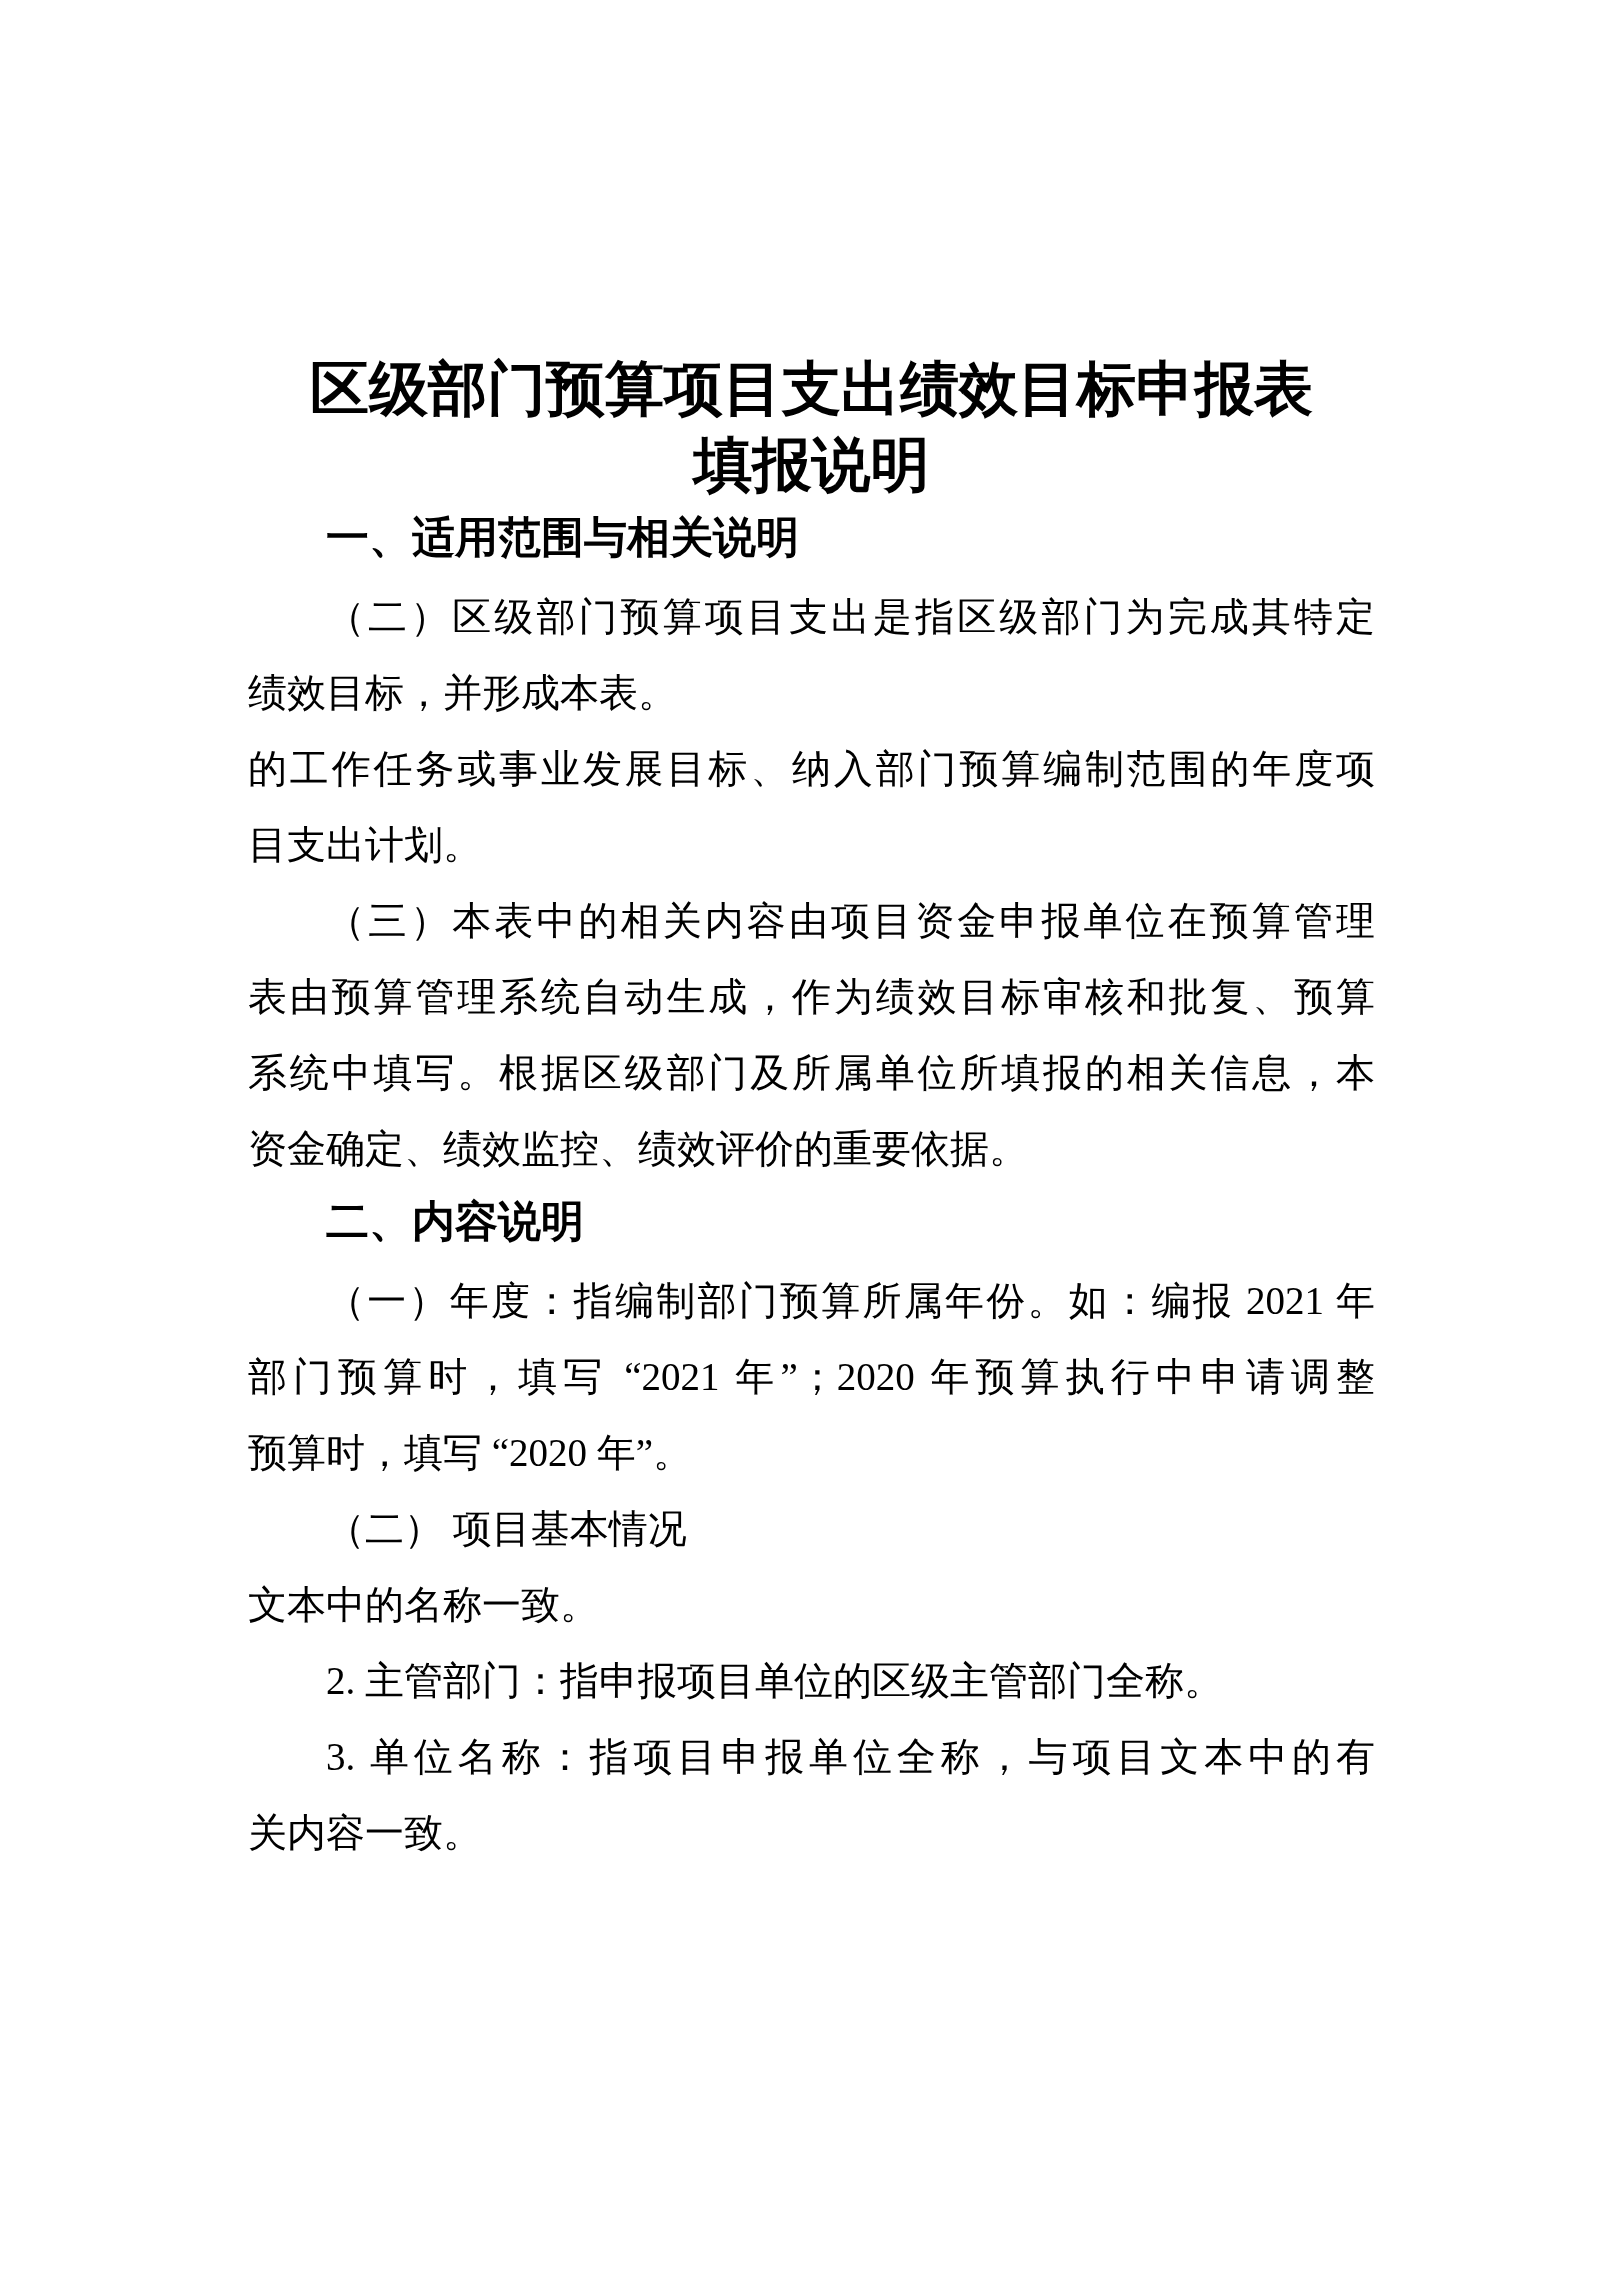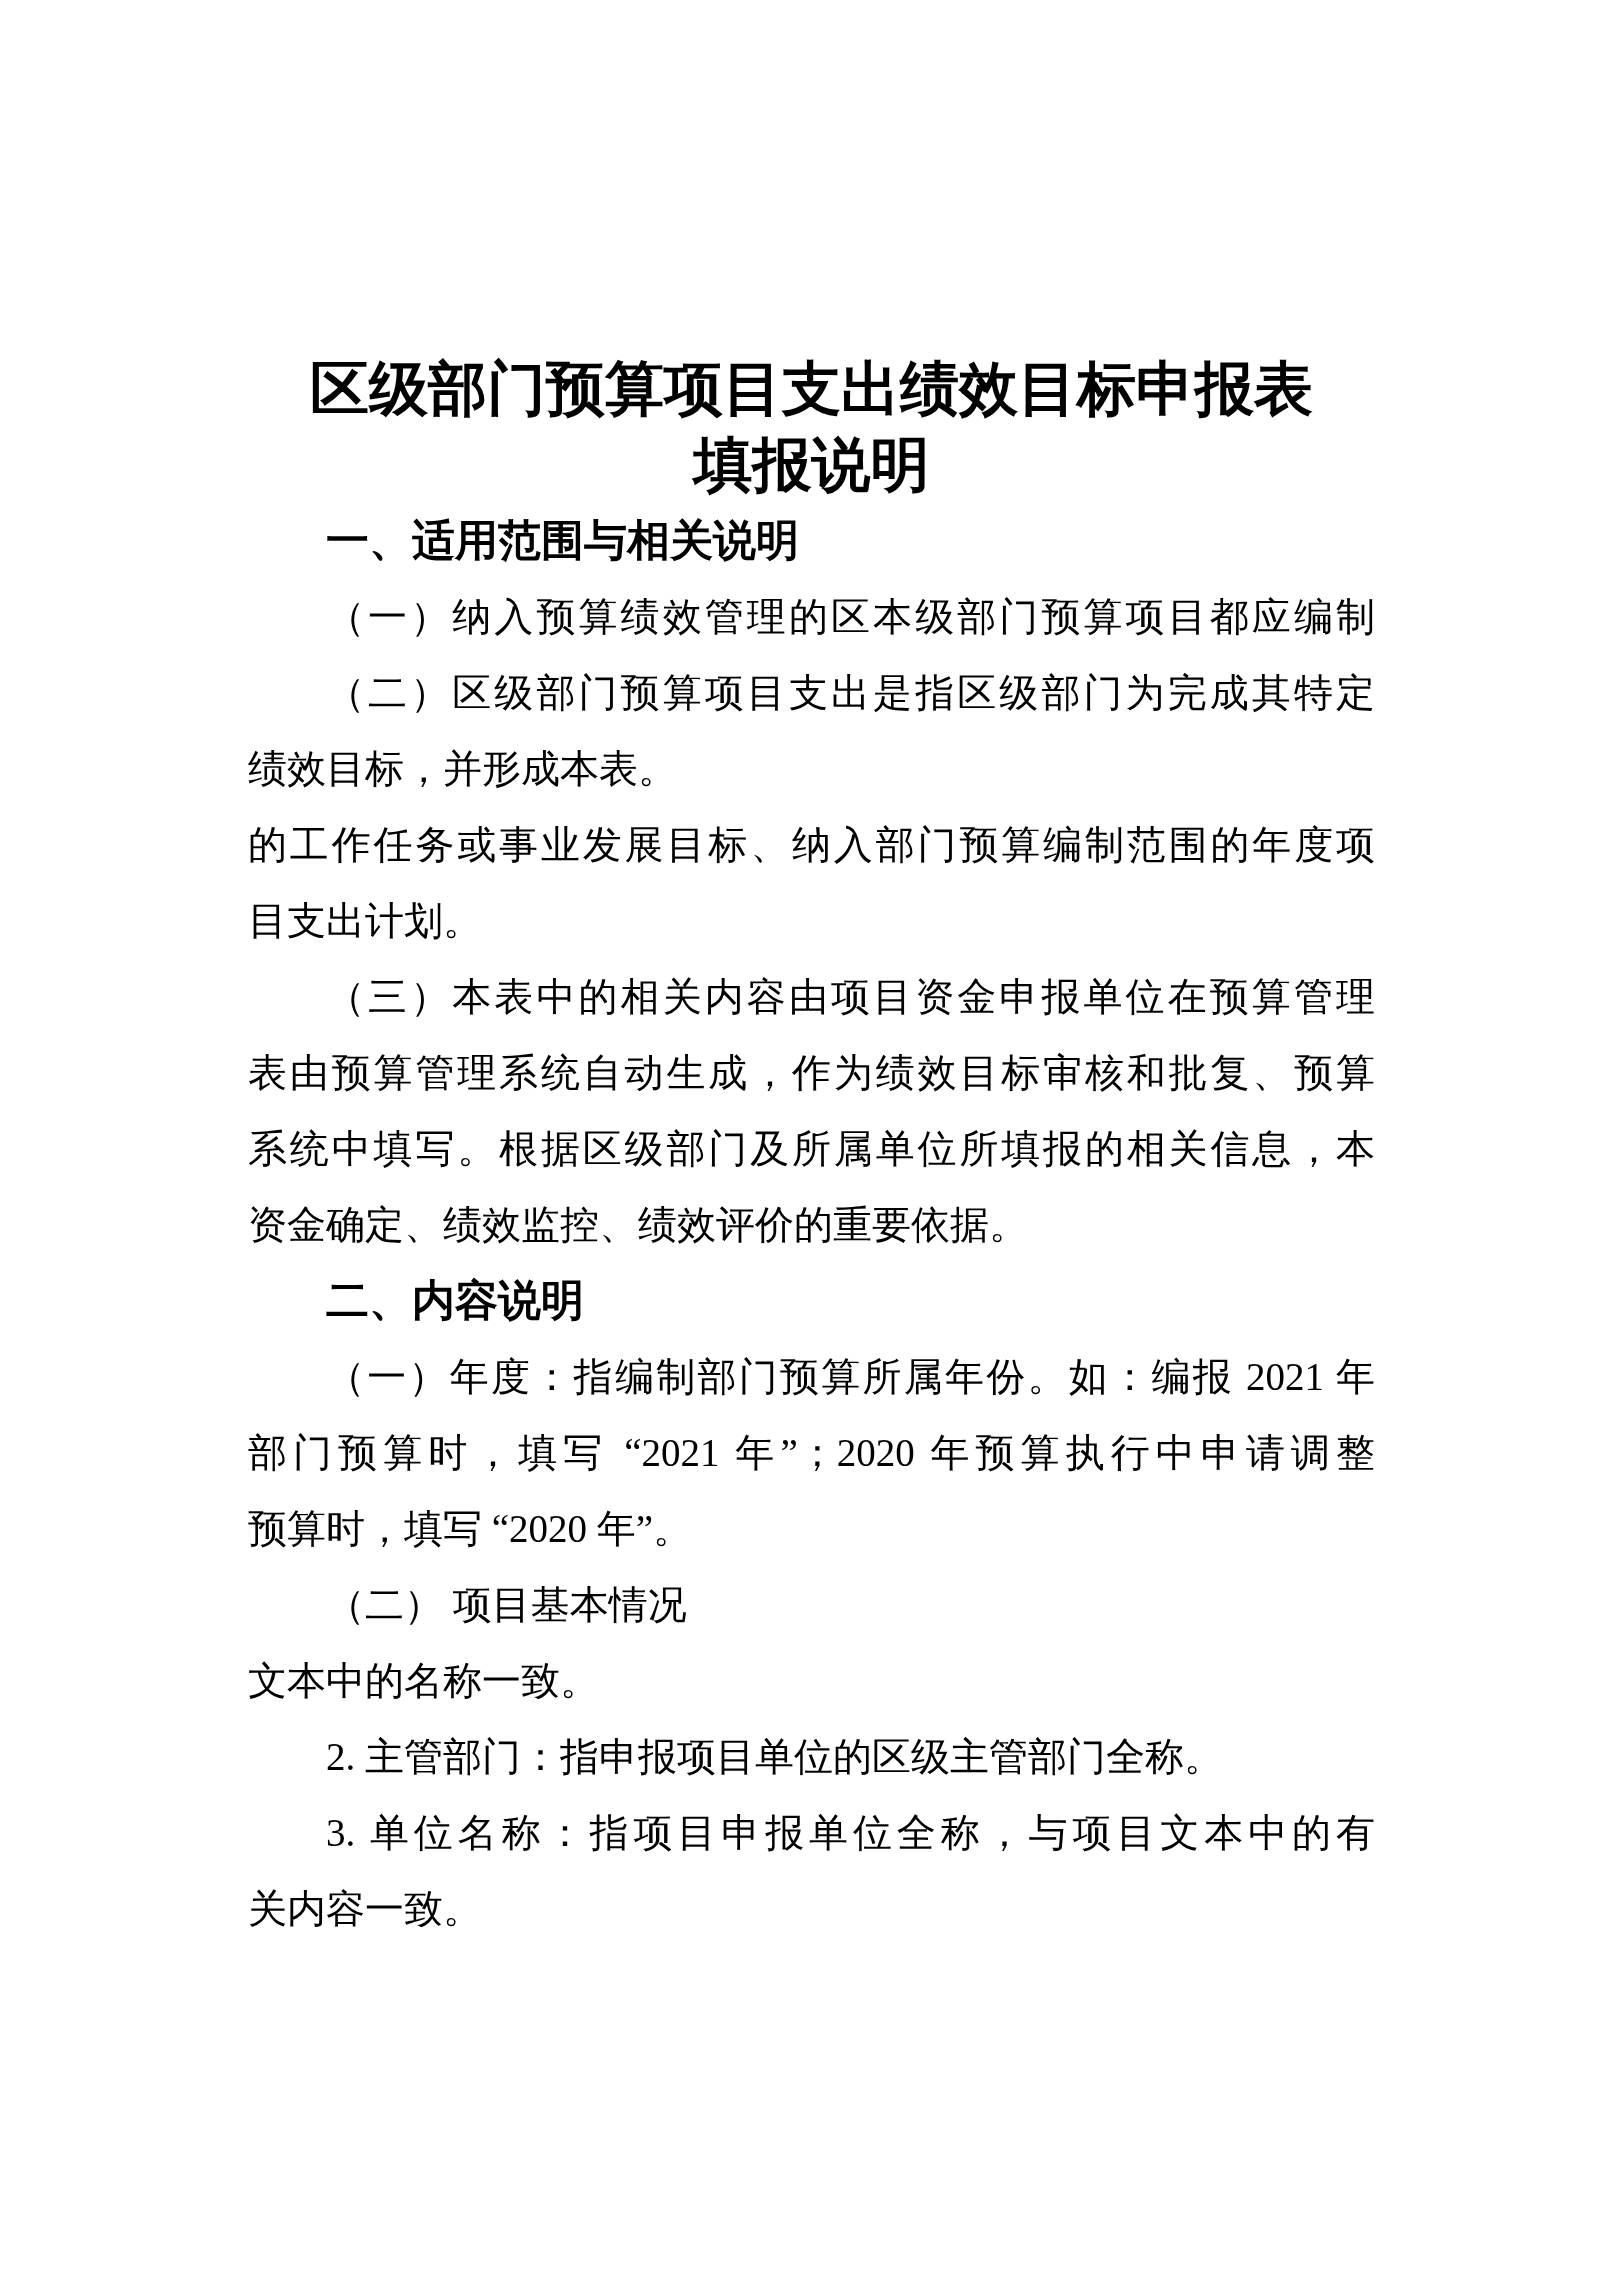--- a/index.html
+++ b/index.html
@@ -27,40 +27,39 @@
   }
   .line.title {
     font-size: 59px;
     font-weight: 700;
     text-align: center;
     font-family: "Liberation Serif", "DejaVu Serif", serif;
   }
   .line.heading {
     font-size: 43px;
     font-weight: 700;
-    font-family: Liberation Serif, serif;
+    font-family: Liberation Mono, monospace;
   }
   .line.indent { padding-left: 78px; }
   .line.justify {
     white-space: normal;
     text-align: justify;
     text-align-last: justify;
     overflow: hidden;
   }
 </style>
 </head>
 <body>
 
 <div class="page">
   <div class="content">
     <div class="line title">区级部门预算项目支出绩效目标申报表</div>
     <div class="line title">填报说明</div>
     <div id="lines-container">
         <div class="line heading indent">一、适用范围与相关说明</div>
-        <div class="line body indent justify">（一）纳入预算绩效管理的区本级部门预算项目都应编制</div>
         <div class="line body indent justify">（二）区级部门预算项目支出是指区级部门为完成其特定</div>
         <div class="line body">绩效目标，并形成本表。</div>
         <div class="line body justify">的工作任务或事业发展目标、纳入部门预算编制范围的年度项</div>
         <div class="line body">目支出计划。</div>
         <div class="line body indent justify">（三）本表中的相关内容由项目资金申报单位在预算管理</div>
         <div class="line body justify">表由预算管理系统自动生成，作为绩效目标审核和批复、预算</div>
         <div class="line body justify">系统中填写。根据区级部门及所属单位所填报的相关信息，本</div>
         <div class="line body">资金确定、绩效监控、绩效评价的重要依据。</div>
         <div class="line heading indent">二、内容说明</div>
         <div class="line body indent justify">（一）年度：指编制部门预算所属年份。如：编报 2021 年</div>

